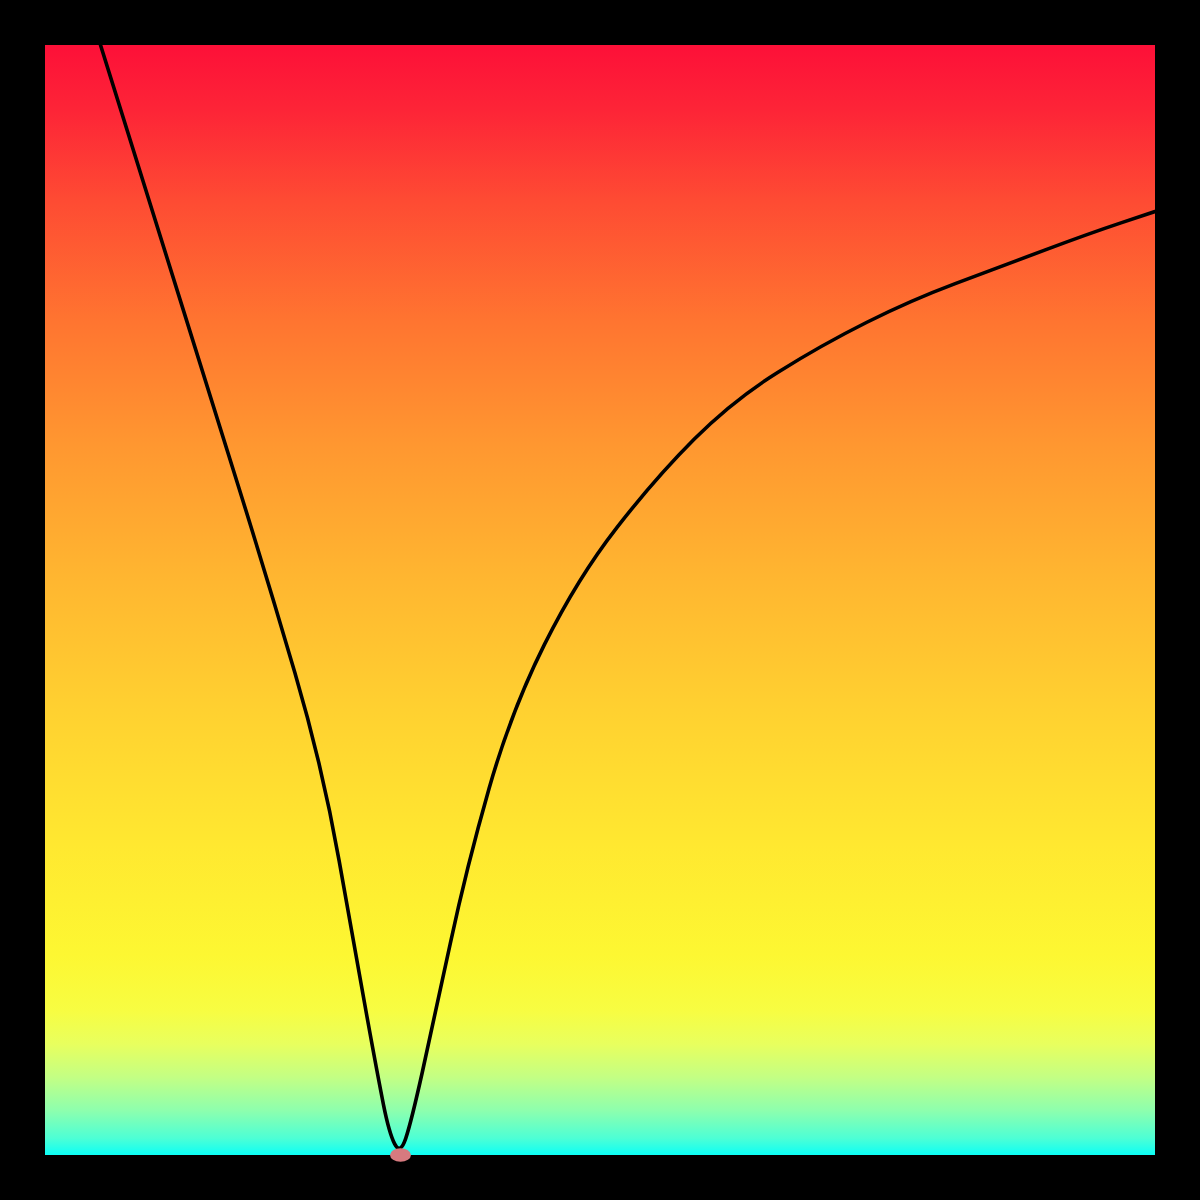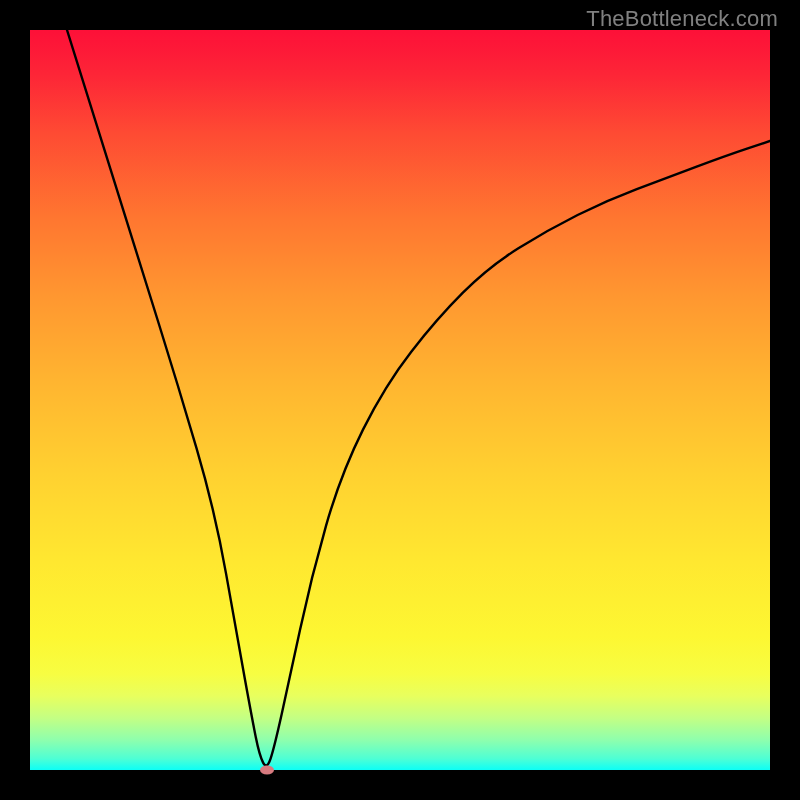--- a/index.html
+++ b/index.html
@@ -66,20 +66,19 @@
     background: #d77a7f;
     border-radius: 50%;
     z-index: 4;
     transform: translate(-50%, -50%);
   }
 </style>
 </head>
 <body>
 
 <div class="chart-container">
-  <div class="watermark">TheBottleneck.com</div>
   <div class="plot-area">
     <svg class="curve" viewBox="0 0 740 740" preserveAspectRatio="none">
       <path id="curve-path" d="M 37 0 Q 74 118.39999999999998 92.5 177.59999999999997 Q 111 236.79999999999995 129.5 296 Q 148 355.2 166.5 418.1 Q 185 481 196.10000000000002 543.9 Q 207.20000000000002 606.8 214.60000000000002 647.5 Q 222 688.2 225.7 706.7 Q 229.4 725.2 233.10000000000002 732.6 Q 236.8 740 240.5 728.9 Q 244.20000000000002 717.8 251.60000000000002 684.5 Q 259 651.2 270.1 599.4000000000001 Q 281.2 547.6 296 495.8 Q 310.8 444 333 399.6 Q 355.2 355.2 381.1 321.9 Q 407.00000000000006 288.6 432.90000000000003 262.7 Q 458.8 236.79999999999995 488.4 218.3 Q 518 199.80000000000007 547.6 185 Q 577.2 170.19999999999993 606.8 159.09999999999997 Q 636.4 148 666 136.90000000000003 Q 695.5999999999999 125.80000000000007 717.8 118.40000000000003 L 740 111" fill="none" stroke="#000000" stroke-width="2.4" stroke-linecap="round" stroke-linejoin="round"></path>
     </svg>
     <div class="marker" id="marker" style="left: 236.8px; top: 740px; background: rgb(215, 122, 127);"></div>
   </div>
 </div>
 
 </body></html>

